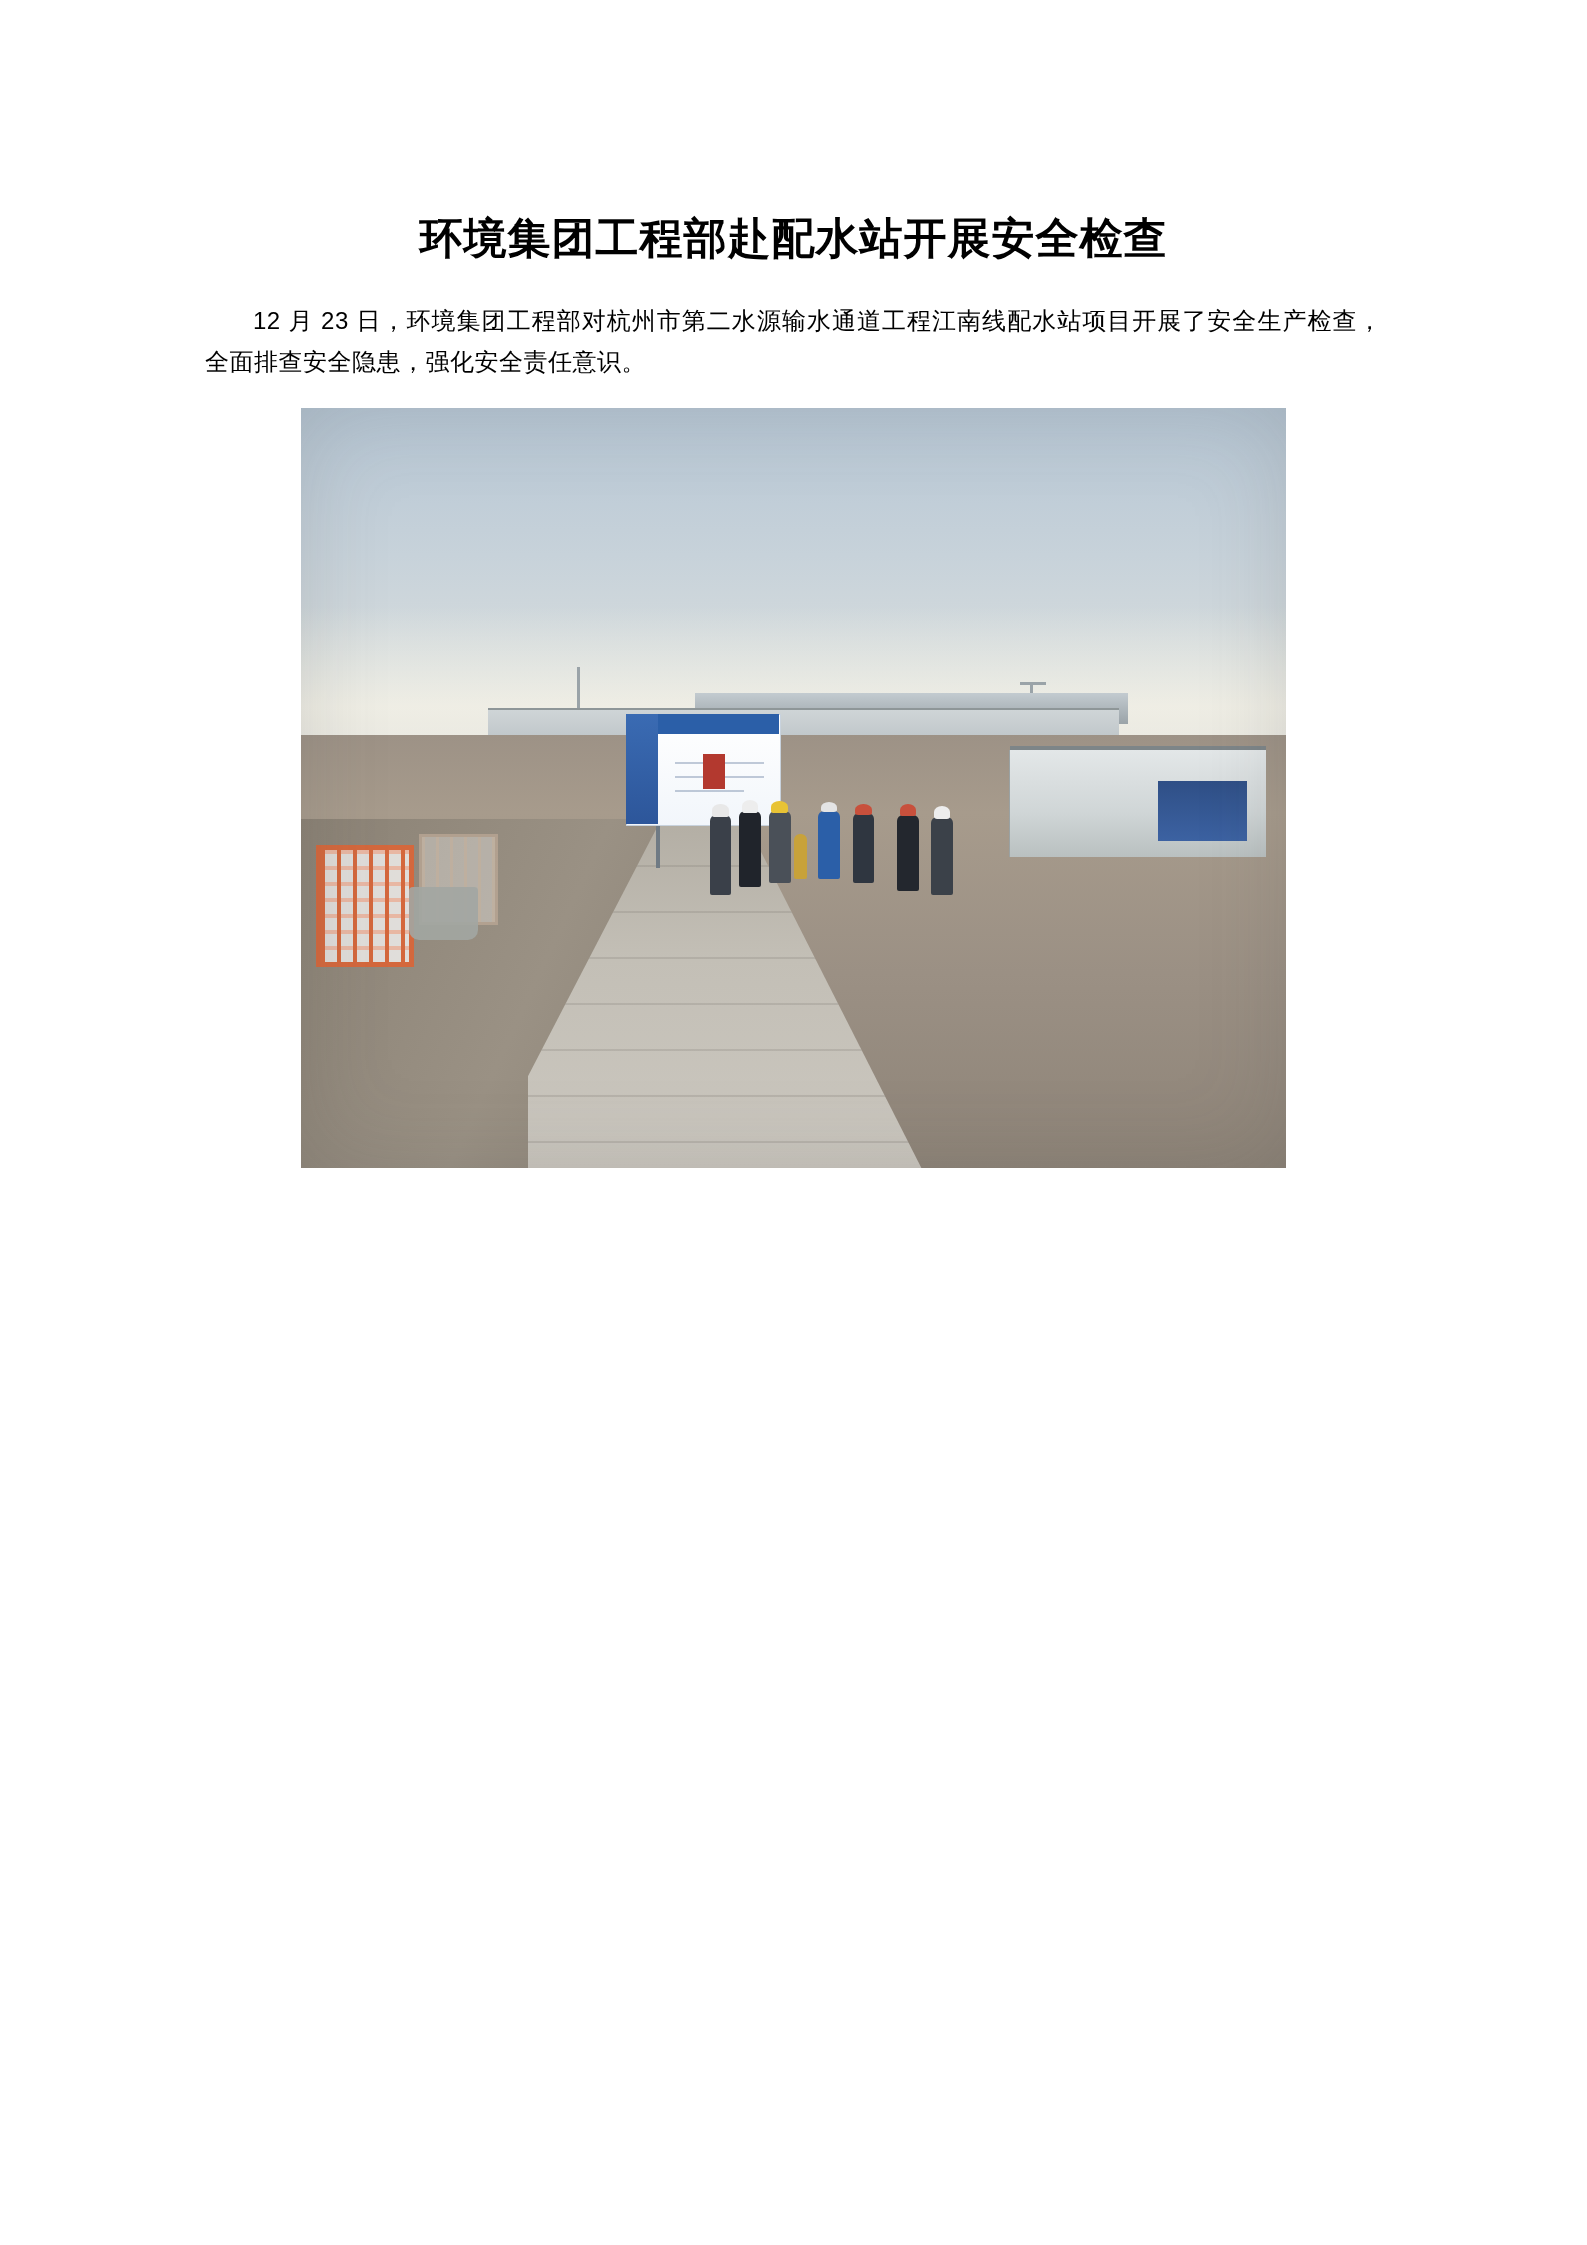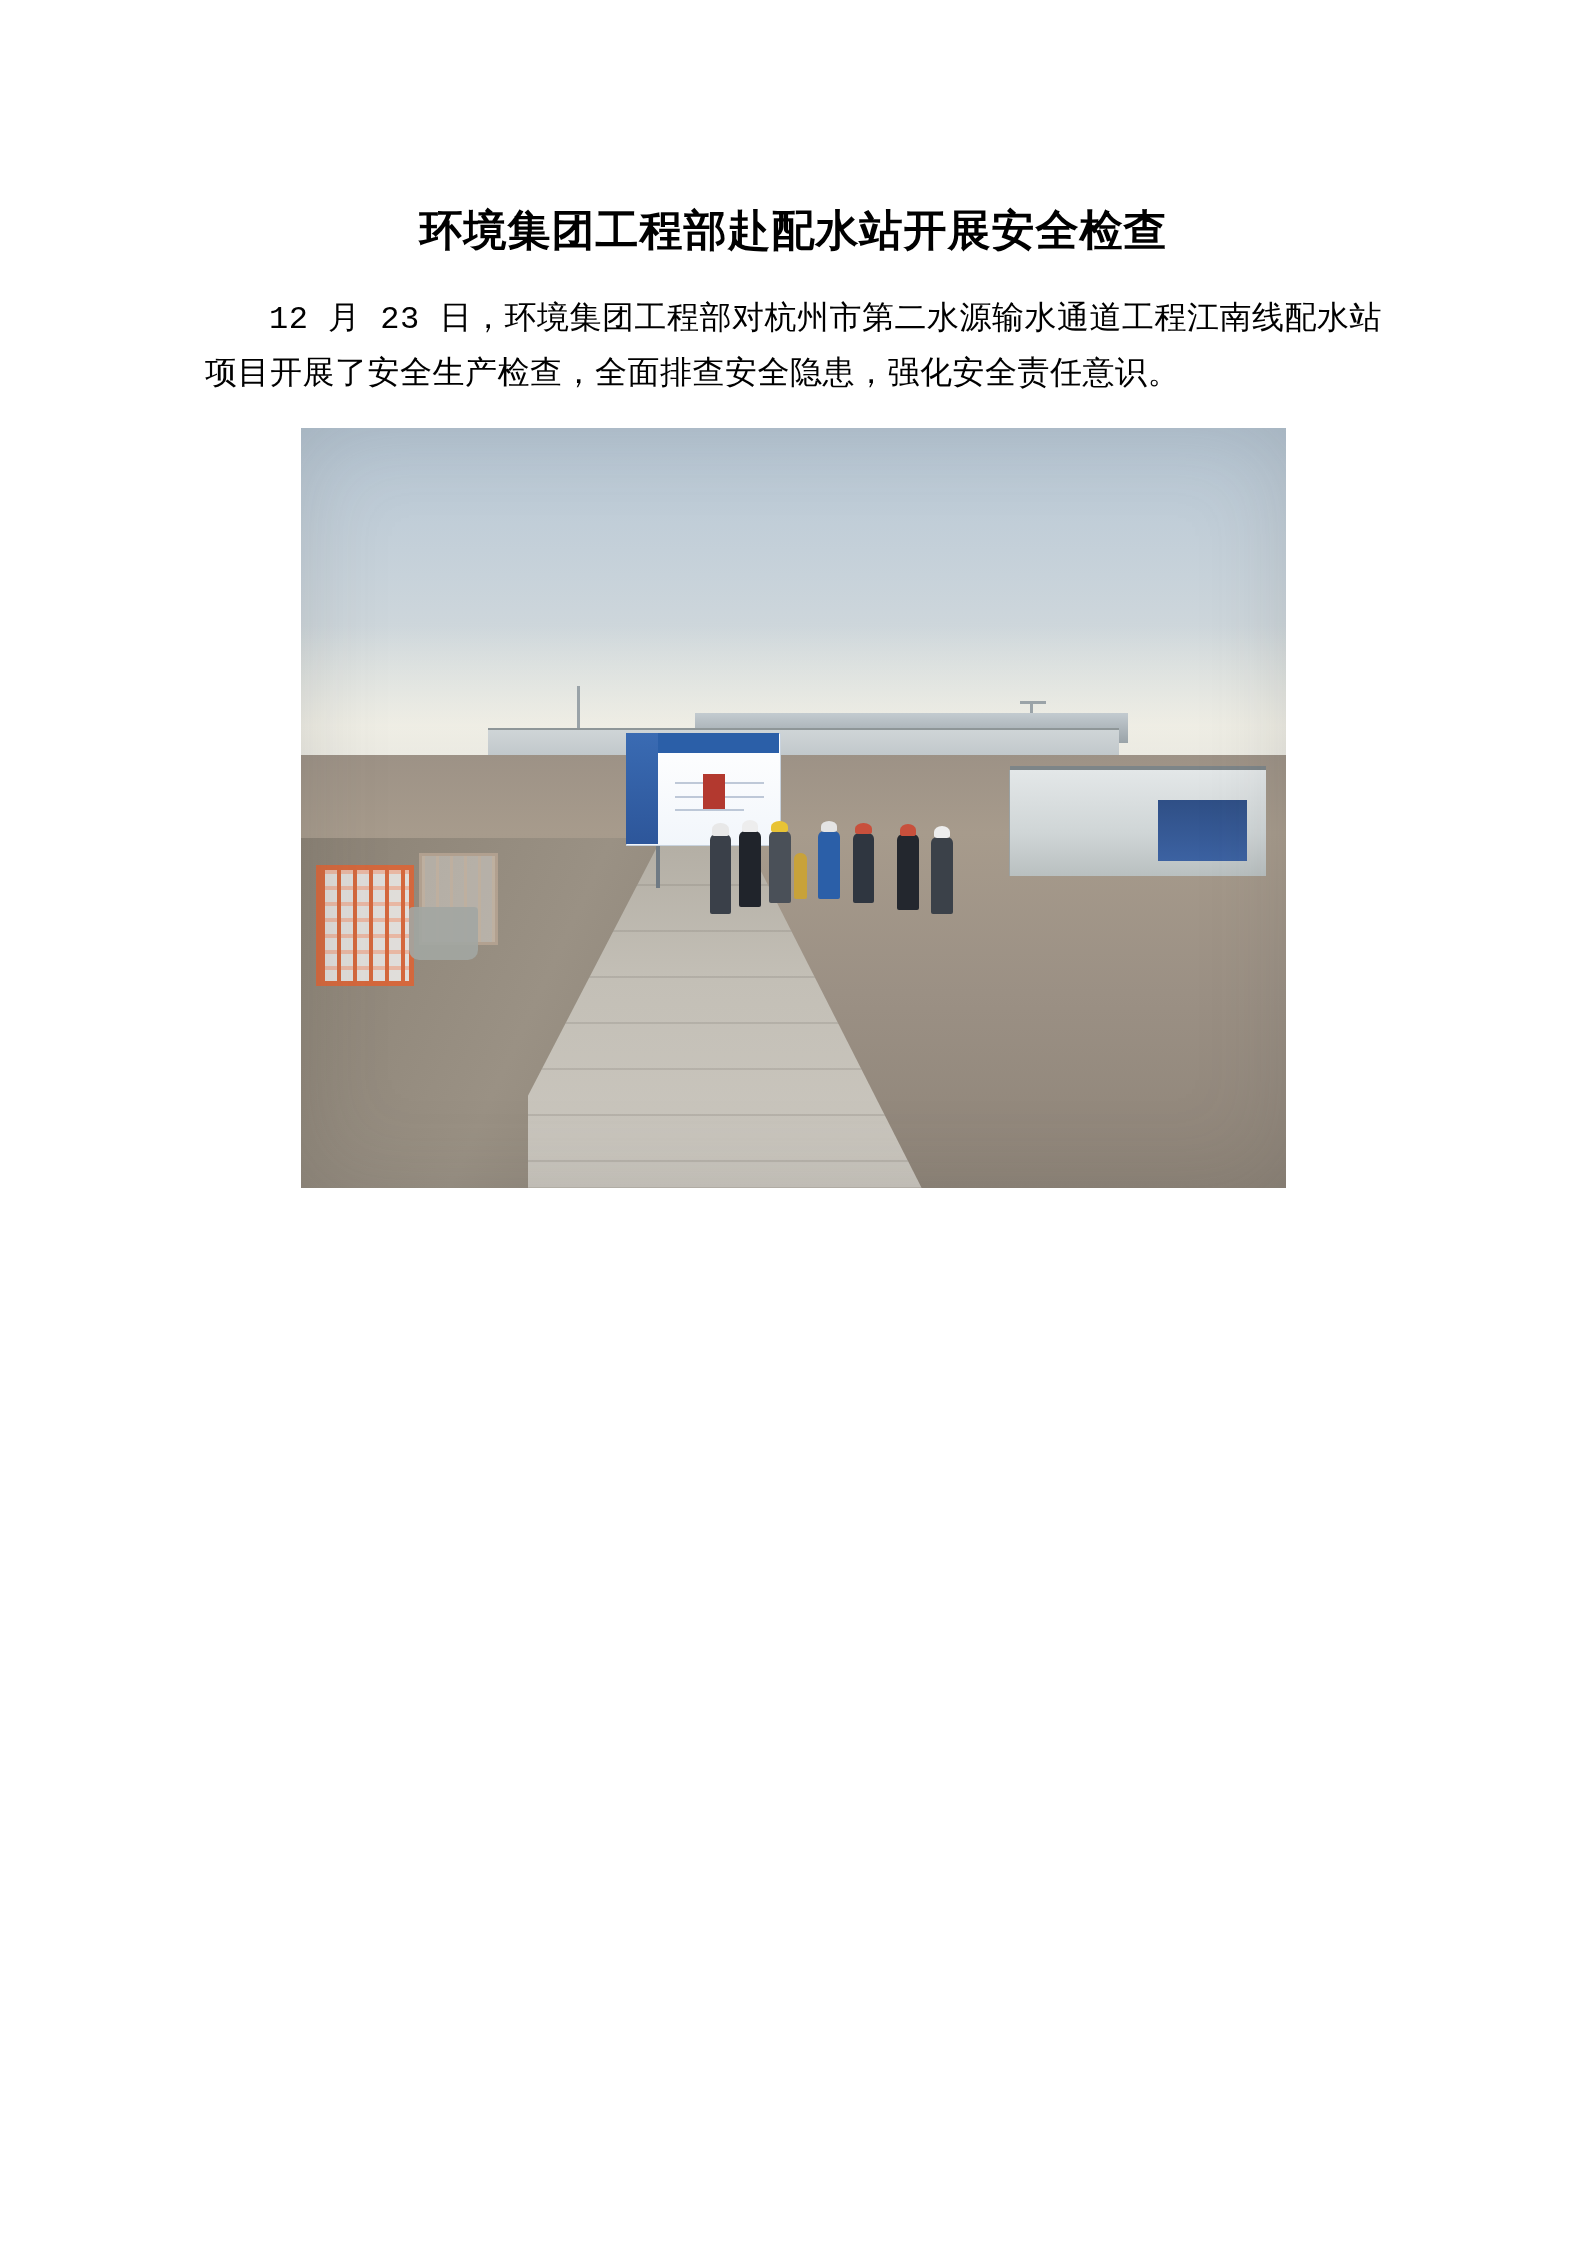--- a/index.html
+++ b/index.html
@@ -13,41 +13,41 @@
     font-family: "Liberation Serif", serif;
     color: #000000;
     overflow: hidden;
   }
   .page {
     position: relative;
     width: 1587px;
     height: 2245px;
     background: #ffffff;
     box-sizing: border-box;
-    padding: 8px 205px;
+    padding: 16px 205px;
   }
   .doc-title {
     margin: 0;
     padding-top: 196px;
     text-align: center;
     font-family: "DejaVu Sans", sans-serif;
     font-weight: bold;
     font-size: 43px;
     letter-spacing: 1px;
     line-height: 1.25;
     color: #000000;
   }
   .body-text {
     margin: 0;
     padding-top: 34px;
   }
   .para {
     margin: 0 0 4px 0;
-    font-family: Liberation Mono, monospace;
-    font-size: 32px;
+    font-family: Liberation Sans, sans-serif;
+    font-size: 24px;
     line-height: 1.72;
     text-align: justify;
     text-indent: 2em;
     letter-spacing: 0.5px;
     color: #000000;
   }
   .figure {
     margin: 26px 0 0 0;
     display: flex;
     justify-content: center;

